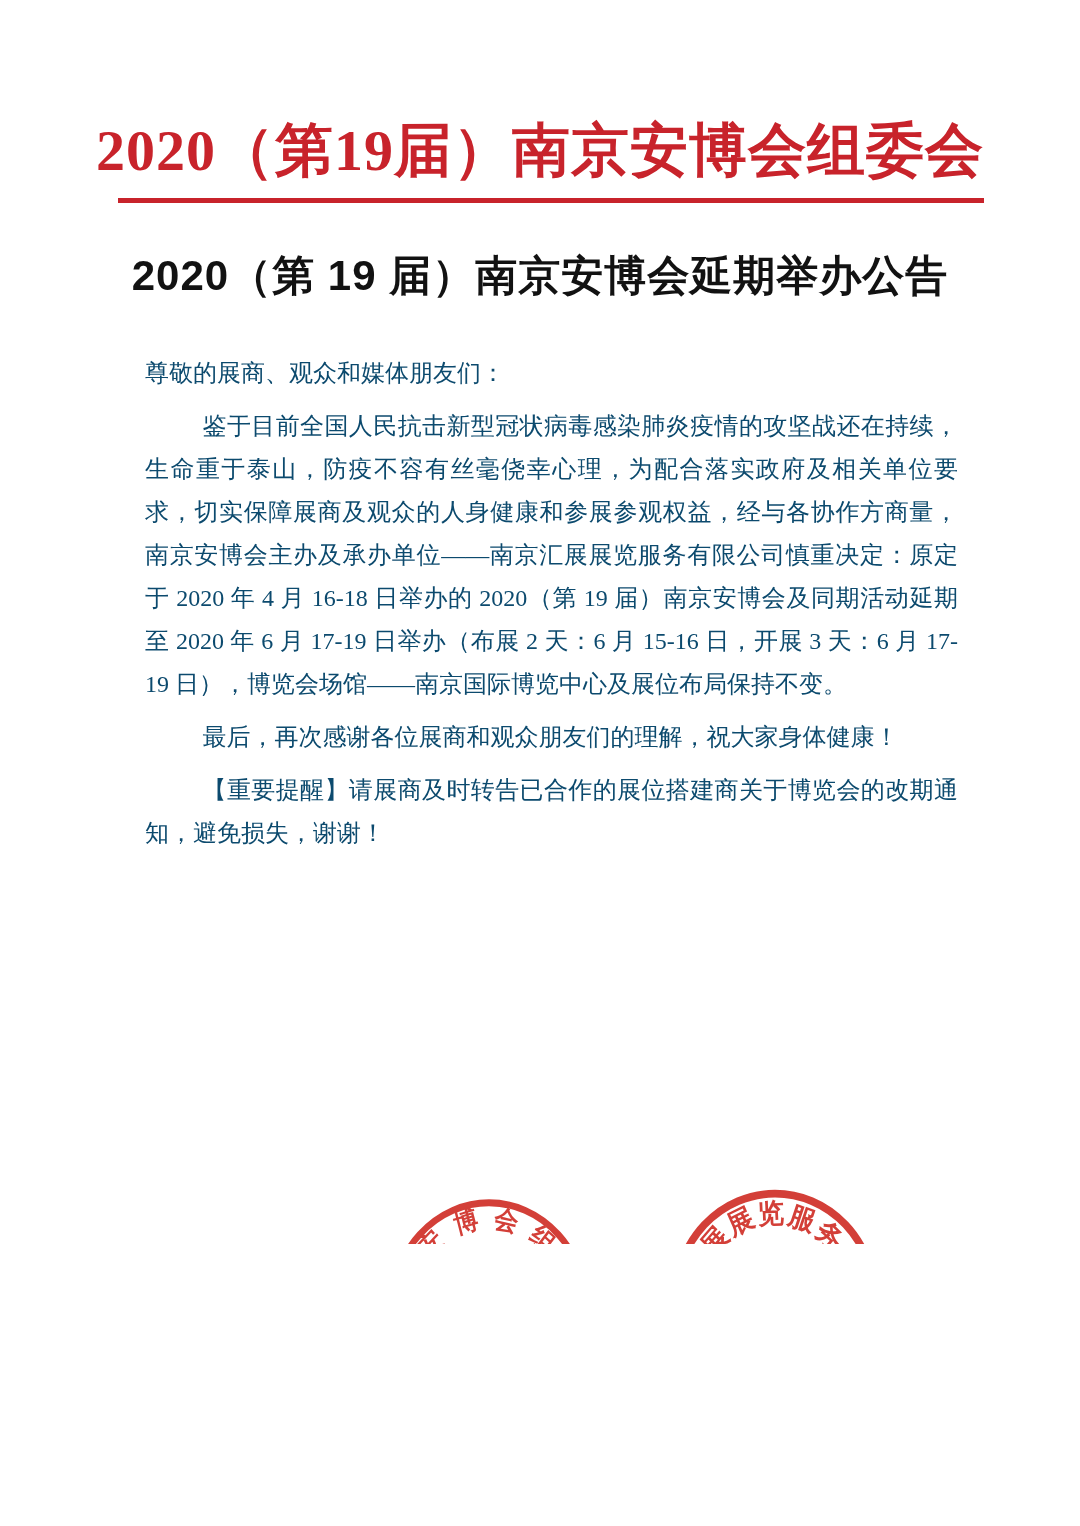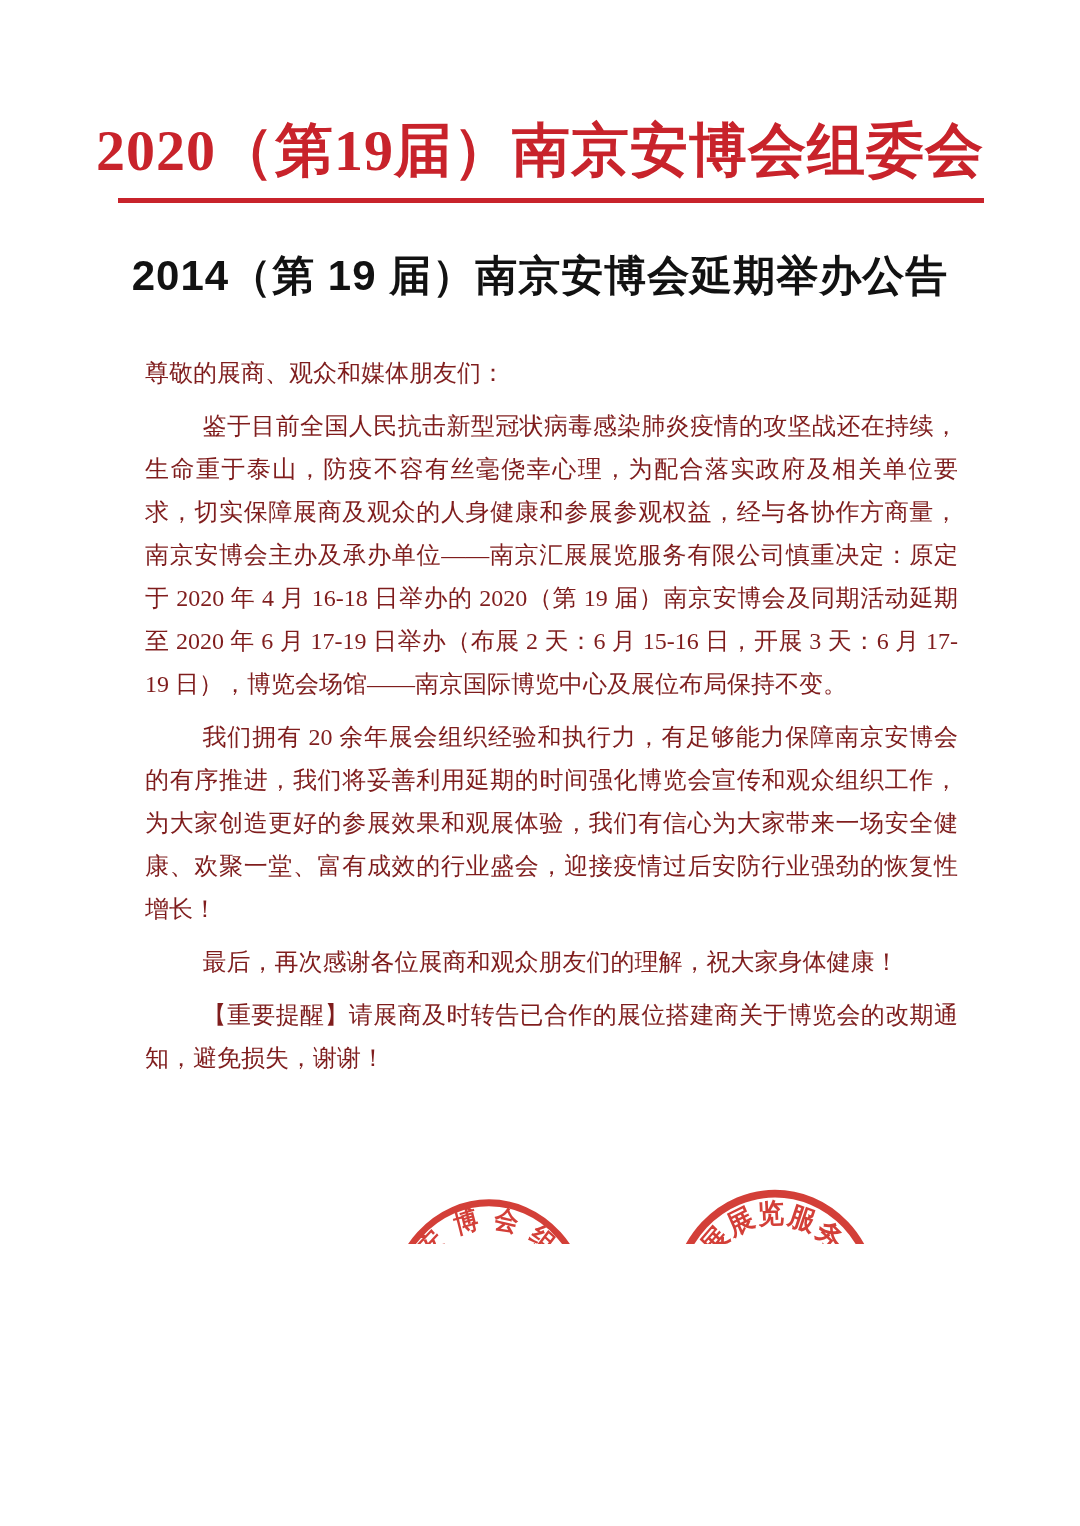--- a/index.html
+++ b/index.html
@@ -34,21 +34,21 @@
     font-size:42px;
     letter-spacing:1px;
     color:#121212;
     white-space:nowrap;
   }
   
   .body-text{
     position:absolute;top:352px;left:145px;width:813px;
     font-size:24px;
     line-height:43px;
-    color:#7f1d1d;
+    color:#0c4a6e;
     text-align:justify;
   }
   .body-text p{margin:0 0 10px 0;text-indent:2.4em;}
   .body-text p.salutation{text-indent:0;}
   
   .signature{
     position:absolute;
     font-size:24px;color:#202020;white-space:nowrap;
     font-family:"Liberation Serif","DejaVu Serif",serif;
   }
@@ -83,26 +83,25 @@
   .seal-latin{font-family:"Liberation Sans","DejaVu Sans",sans-serif;font-weight:bold;}
 </style>
 </head>
 <body>
 
 <div class="page">
 
   <div class="header-banner">2020（第19届）南京安博会组委会</div>
   <div class="header-rule"></div>
 
-  <div class="doc-title">2014（第 19 届）南京安博会延期举办公告</div>
+  <div class="doc-title">2020（第 19 届）南京安博会延期举办公告</div>
 
   <div class="body-text">
     <p class="salutation">尊敬的展商、观众和媒体朋友们：</p>
     <p>鉴于目前全国人民抗击新型冠状病毒感染肺炎疫情的攻坚战还在持续，生命重于泰山，防疫不容有丝毫侥幸心理，为配合落实政府及相关单位要求，切实保障展商及观众的人身健康和参展参观权益，经与各协作方商量，南京安博会主办及承办单位——南京汇展展览服务有限公司慎重决定：原定于 2020 年 4 月 16-18 日举办的 2020（第 19 届）南京安博会及同期活动延期至 2020 年 6 月 17-19 日举办（布展 2 天：6 月 15-16 日，开展 3 天：6 月 17-19 日），博览会场馆——南京国际博览中心及展位布局保持不变。</p>
-    <p>我们拥有 20 余年展会组织经验和执行力，有足够能力保障南京安博会的有序推进，我们将妥善利用延期的时间强化博览会宣传和观众组织工作，为大家创造更好的参展效果和观展体验，我们有信心为大家带来一场安全健康、欢聚一堂、富有成效的行业盛会，迎接疫情过后安防行业强劲的恢复性增长！</p>
     <p>最后，再次感谢各位展商和观众朋友们的理解，祝大家身体健康！</p>
     <p>【重要提醒】请展商及时转告已合作的展位搭建商关于博览会的改期通知，避免损失，谢谢！</p>
   </div>
 
   <div class="signature sig-left">南京安博会组委会</div>
   <div class="signature sig-right">南京汇展展览服务有限公司</div>
   <div class="signature date-line">2020 年 3 月 28 日</div>
 
   <div class="stamp stamp-left">
     <svg viewBox="0 0 240 240" preserveAspectRatio="none" aria-hidden="true">

